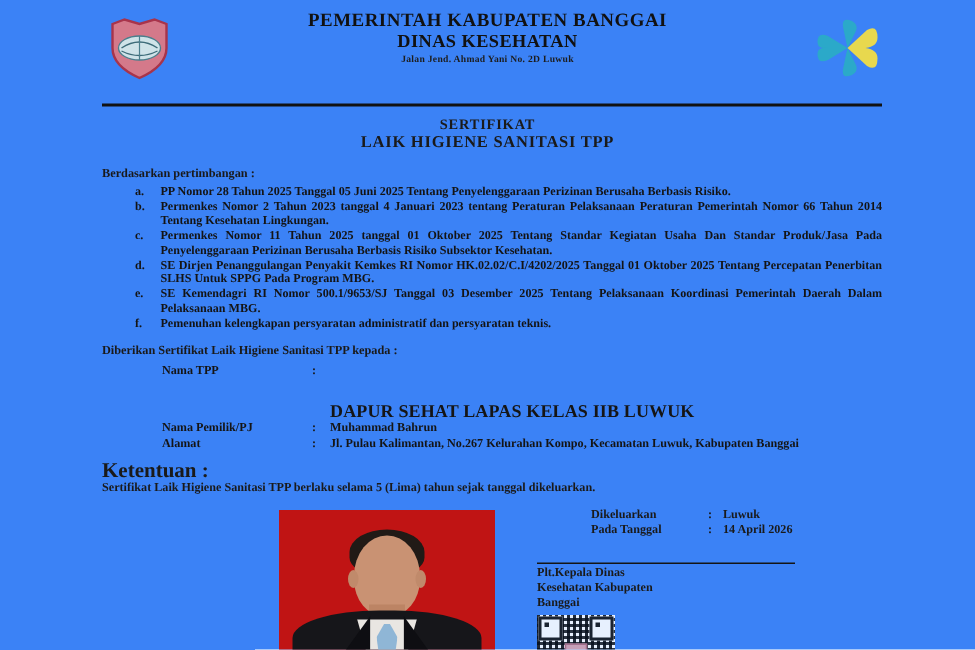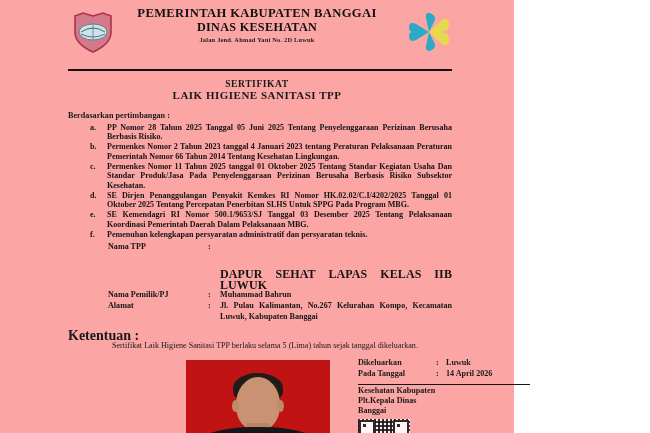--- a/index.html
+++ b/index.html
@@ -10,23 +10,23 @@
   body {
     width: 650px;
     height: 433px;
     overflow: hidden;
     font-family: "Liberation Serif", serif;
     color: #1a1a1a;
     -webkit-font-smoothing: antialiased;
   }
   .page {
     position: relative;
-    width: 514px;
+    width: 650px;
     height: 433px;
-    background: #fca5a5;
+    background: #3b82f6;
     box-sizing: border-box;
   }
 
   
   .letterhead {
     position: relative;
     height: 60px;
     padding: 6px 0 0 0;
   }
   .crest {
@@ -178,25 +178,24 @@
   
   .terms {
     margin: 9px 62px 0 68px;
   }
   .terms-head {
     font-weight: bold;
     font-size: 14px;
     line-height: 10px;
   }
   .terms-body {
-    font-weight: normal;
+    font-weight: bold;
     font-size: 8.1px;
     line-height: 10.2px;
     text-align: justify;
-    margin-left: 44px;
   }
 
   
   .signzone {
     position: relative;
     margin-top: 7px;
     height: 142px;
   }
   .photo {
     position: absolute;
@@ -299,26 +298,26 @@
     width: 232px;
     font-size: 8.1px;
     line-height: 10.2px;
   }
   .srow {
     display: flex;
     font-weight: bold;
     font-size: 8.1px;
     line-height: 10.4px;
   }
-  .srow .sl { width: 78px; flex: 0 0 78px; }
+  .srow .sl { width: 78px; flex: 0 0 78px; margin-left: 36px; }
   .srow .sc { width: 10px; flex: 0 0 10px; }
   .srow .sv { flex: 1; }
   .srow.dated {
     border-bottom: 1.1px solid #151515;
-    padding-bottom: 5px;
+    padding-bottom: 17px;
     width: 172px;
   }
   .jobtitle {
     font-weight: bold;
     font-size: 8.1px;
     line-height: 9.8px;
     margin-top: 1px;
   }
   .qr {
     margin-top: 3px;
@@ -424,20 +423,21 @@
         <span class="mk">e.</span>
         <span>SE Kemendagri RI Nomor 500.1/9653/SJ Tanggal 03 Desember 2025 Tentang Pelaksanaan Koordinasi Pemerintah Daerah Dalam Pelaksanaan MBG.</span>
       </li>
       <li>
         <span class="mk">f.</span>
         <span>Pemenuhan kelengkapan persyaratan administratif dan persyaratan teknis.</span>
       </li>
     </ol>
   </div>
 
+  <div class="award-lead">Diberikan Sertifikat Laik Higiene Sanitasi TPP kepada :</div>
 
   <div class="fields">
     <div class="frow">
       <div class="flabel">Nama TPP</div>
       <div class="fcolon">:</div>
       <div class="fval strong">DAPUR SEHAT LAPAS KELAS IIB LUWUK</div>
     </div>
     <div class="frow">
       <div class="flabel">Nama Pemilik/PJ</div>
       <div class="fcolon">:</div>
@@ -476,22 +476,22 @@
         <div class="sc">:</div>
         <div class="sv">Luwuk</div>
       </div>
       <div class="srow dated">
         <div class="sl">Pada Tanggal</div>
         <div class="sc">:</div>
         <div class="sv">14 April 2026</div>
       </div>
 
       <div class="jobtitle">
+        <div>Plt.Kepala Dinas</div>
         <div>Kesehatan Kabupaten</div>
-        <div>Plt.Kepala Dinas</div>
         <div>Banggai</div>
       </div>
 
       <div class="qr">
         <div class="qc-tl"></div>
         <div class="qc-tr"></div>
         <div class="qc-bl"></div>
         <div class="qcenter"></div>
       </div>
 

